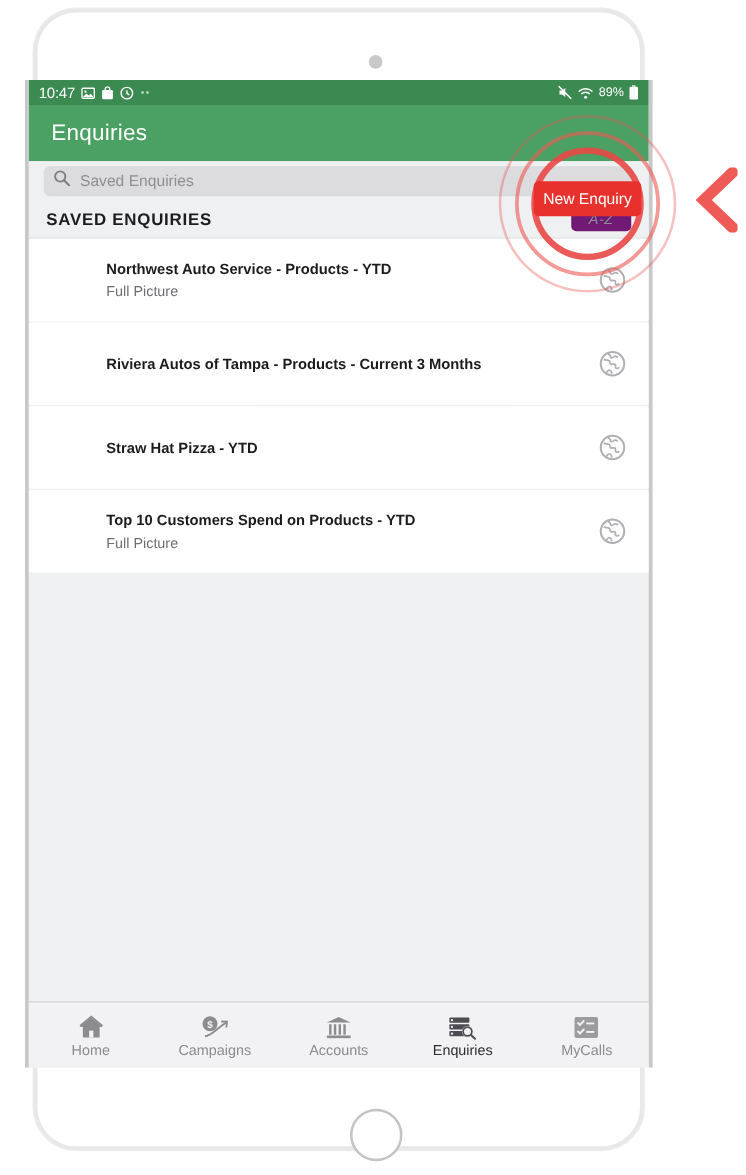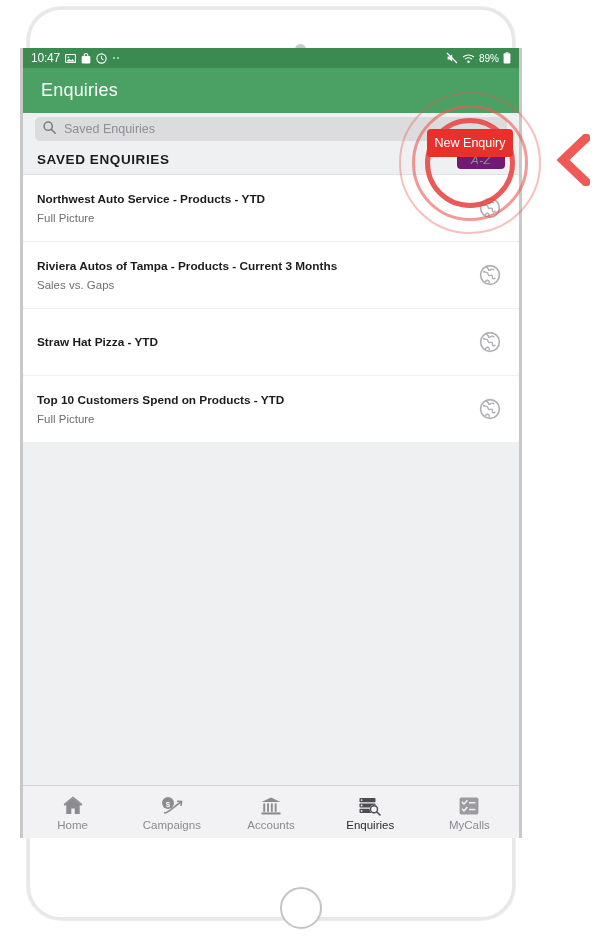--- a/index.html
+++ b/index.html
@@ -32,21 +32,21 @@
     left: 250px; top: 877px;
     width: 42px; height: 42px;
     border-radius: 50%;
     border: 2px solid #c4c4c4;
     background: #ffffff;
   }
 
   
   #screen {
     position: absolute;
-    left: 20px; top: 48px;
+    left: 20px; top: 64px;
     width: 502px; height: 790px;
     background: #eff0f1;
     border-left: 3px solid #c8c8c8;
     border-right: 3px solid #c8c8c8;
     overflow: hidden;
   }
 
   
   #status-bar {
     position: relative;
@@ -131,21 +131,21 @@
   #enquiry-list { background: #eff0f1; }
   .enquiry-row {
     background: #ffffff;
     height: 66px;
     display: flex;
     align-items: center;
     padding: 0 14px;
     margin-bottom: 1px;
     border-radius: 2px;
   }
-  .row-texts { display: flex; flex-direction: column; gap: 6px; flex: 1; min-width: 0; }
+  .row-texts { display: flex; flex-direction: column; gap: 6px; flex: 1; min-width: 0; margin-left: 48px; }
   .row-title {
     font-size: 11.8px;
     font-weight: 700;
     color: #1c1c1e;
     white-space: nowrap;
   }
   .row-sub {
     font-size: 11.5px;
     color: #6f6f73;
     font-weight: 400;
@@ -196,21 +196,21 @@
   #ring-mid {
     left: 13px; top: 13px; width: 116px; height: 116px;
     border-width: 3px; border-color: rgba(235,90,86,0.62);
   }
   #ring-inner {
     left: 26px; top: 26px; width: 90px; height: 90px;
     border-width: 5px; border-color: rgba(233,72,70,0.9);
   }
   #new-enquiry-button {
     position: absolute;
-    left: 28px; top: 37px;
+    left: 28px; top: 53px;
     width: 86px; height: 28px;
     background: #e8312c;
     border-radius: 4px;
     display: flex;
     align-items: center;
     justify-content: center;
     color: #ffffff;
     font-size: 12.5px;
     pointer-events: auto;
   }
@@ -317,21 +317,20 @@
         <svg width="22" height="22" viewBox="0 0 22 22">
             <circle cx="11" cy="11" r="9.4" fill="none" stroke="#b0b0b4" stroke-width="1.6"></circle>
             <path d="M4 7.5c2 1 3 .2 4.4 1.2.9.7.2 2 1.3 2.6 1.1.6 2.4-.6 3.4.3.9.8-.4 2 .6 2.8.8.6 2 .1 2.6-.6M7.2 2.6c.8 1.4 2.4 1.3 2.2 2.8-.1 1.3 1.8 1 2.6.2.7-.7 2.6-.6 3.2.6M5.6 18.6c1.3-.9 1.4-2.6 3-2.4 1.3.2 2 1.6 1.6 2.9" fill="none" stroke="#b0b0b4" stroke-width="1.4"></path>
           </svg>
       </div>
     </div>
 
     <div class="enquiry-row">
       <div class="row-texts">
         <span class="row-title">Riviera Autos of Tampa - Products - Current 3 Months</span>
-        <span class="row-sub">Sales vs. Gaps</span>
       </div>
       <div class="globe-wrap">
         <svg width="22" height="22" viewBox="0 0 22 22">
             <circle cx="11" cy="11" r="9.4" fill="none" stroke="#b0b0b4" stroke-width="1.6"></circle>
             <path d="M4 7.5c2 1 3 .2 4.4 1.2.9.7.2 2 1.3 2.6 1.1.6 2.4-.6 3.4.3.9.8-.4 2 .6 2.8.8.6 2 .1 2.6-.6M7.2 2.6c.8 1.4 2.4 1.3 2.2 2.8-.1 1.3 1.8 1 2.6.2.7-.7 2.6-.6 3.2.6M5.6 18.6c1.3-.9 1.4-2.6 3-2.4 1.3.2 2 1.6 1.6 2.9" fill="none" stroke="#b0b0b4" stroke-width="1.4"></path>
           </svg>
       </div>
     </div>
 
     <div class="enquiry-row">

